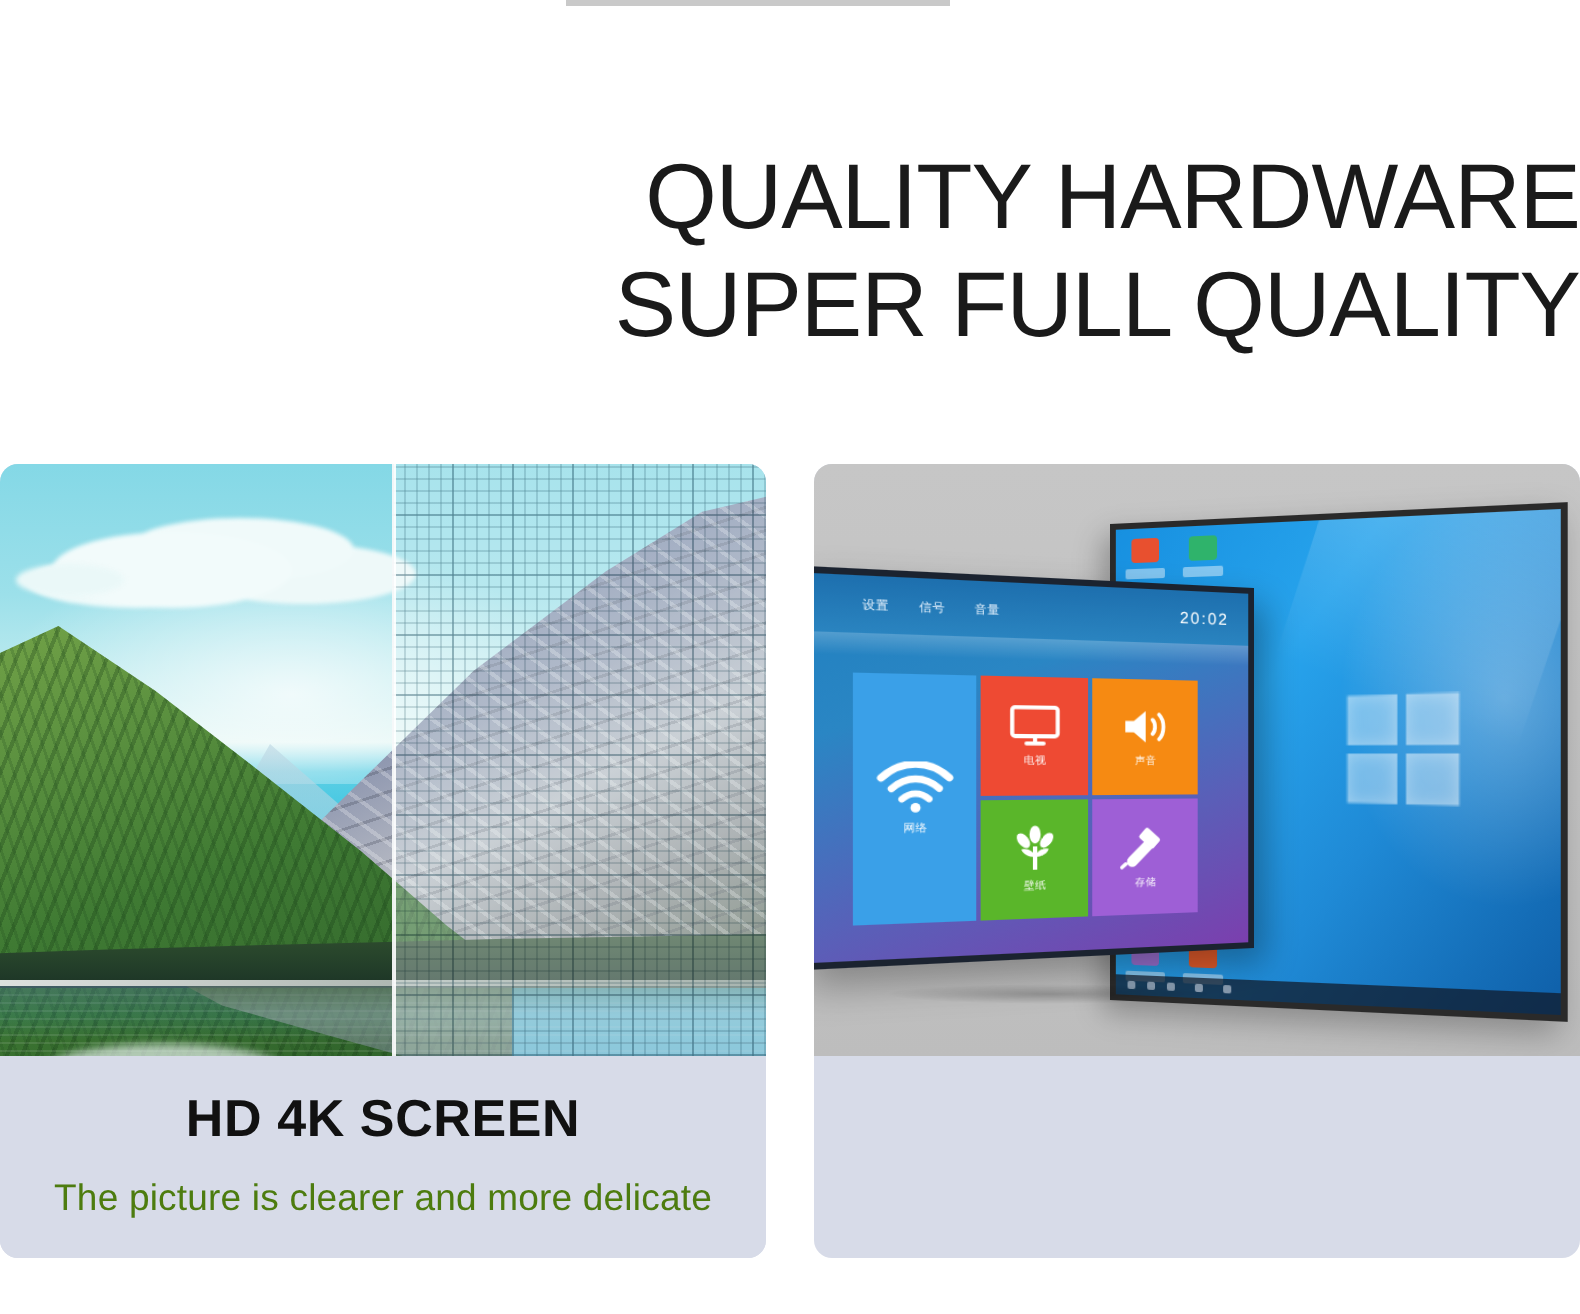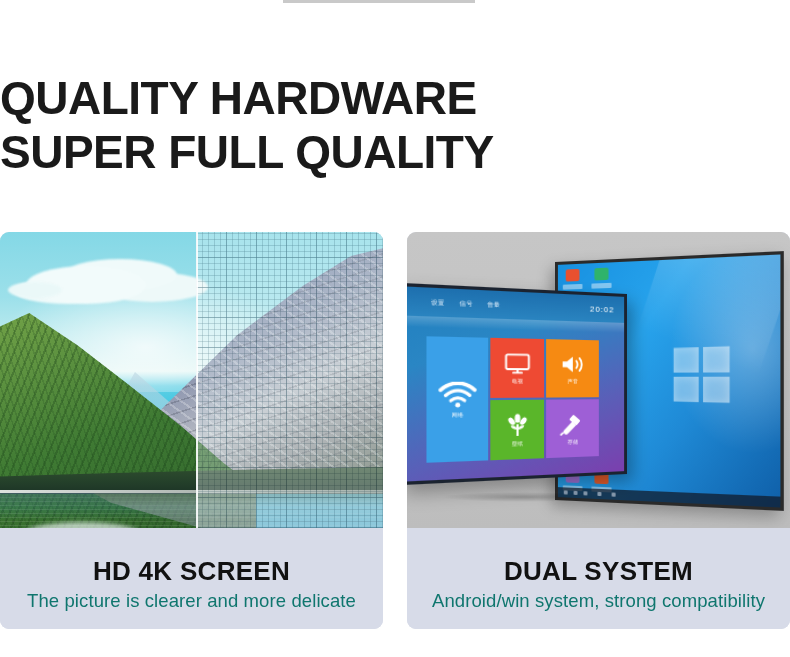--- a/index.html
+++ b/index.html
@@ -13,23 +13,23 @@
 
   
   .top-strip{
     position:absolute;left:283px;top:0;width:192px;height:3px;
     background:#c9c9c9;
   }
 
   
   .headline{
     position:absolute;left:0;top:72px;width:790px;
-    text-align:left;
+    text-align:right;
     color:#1a1a1a;
-    font-weight:bold;
+    font-weight:normal;
     font-size:46px;
     line-height:1.17;
     letter-spacing:-0.5px;
   }
   .headline .l2{display:block;}
 
   
   .cards{
     position:absolute;left:0;top:232px;width:790px;height:397px;
     display:flex;
@@ -46,30 +46,30 @@
   .media{
     position:relative;
     width:100%;height:296px;
     overflow:hidden;
   }
 
   .caption{
     flex:1;
     background:#d7dbe8;
     text-align:center;
-    padding-top:28px;
+    padding-top:16px;
     box-sizing:border-box;
   }
   .cap-title{
     font-size:26px;font-weight:bold;color:#111;
     letter-spacing:0.3px;
   }
   .cap-sub{
-    margin-top:3px;
-    font-size:18.5px;color:#0f766e;
+    margin-top:13px;
+    font-size:18.5px;color:#4d7c0f;
     letter-spacing:0.1px;
   }
 
   
   .lake{
     position:absolute;inset:0;
     background:
       linear-gradient(to bottom,
         #84d8e6 0%,
         #9ce0ea 22%,
@@ -507,19 +507,15 @@
               </span>
               <span class="lbl">存储</span>
             </div>
 
           </div>
         </div>
 
         <div class="shadow-floor"></div>
       </div>
     </div>
-    <div class="caption">
-      <div class="cap-title">DUAL SYSTEM</div>
-      <div class="cap-sub">Android/win system, strong compatibility</div>
-    </div>
   </div>
 
 </div>
 
 </body></html>

